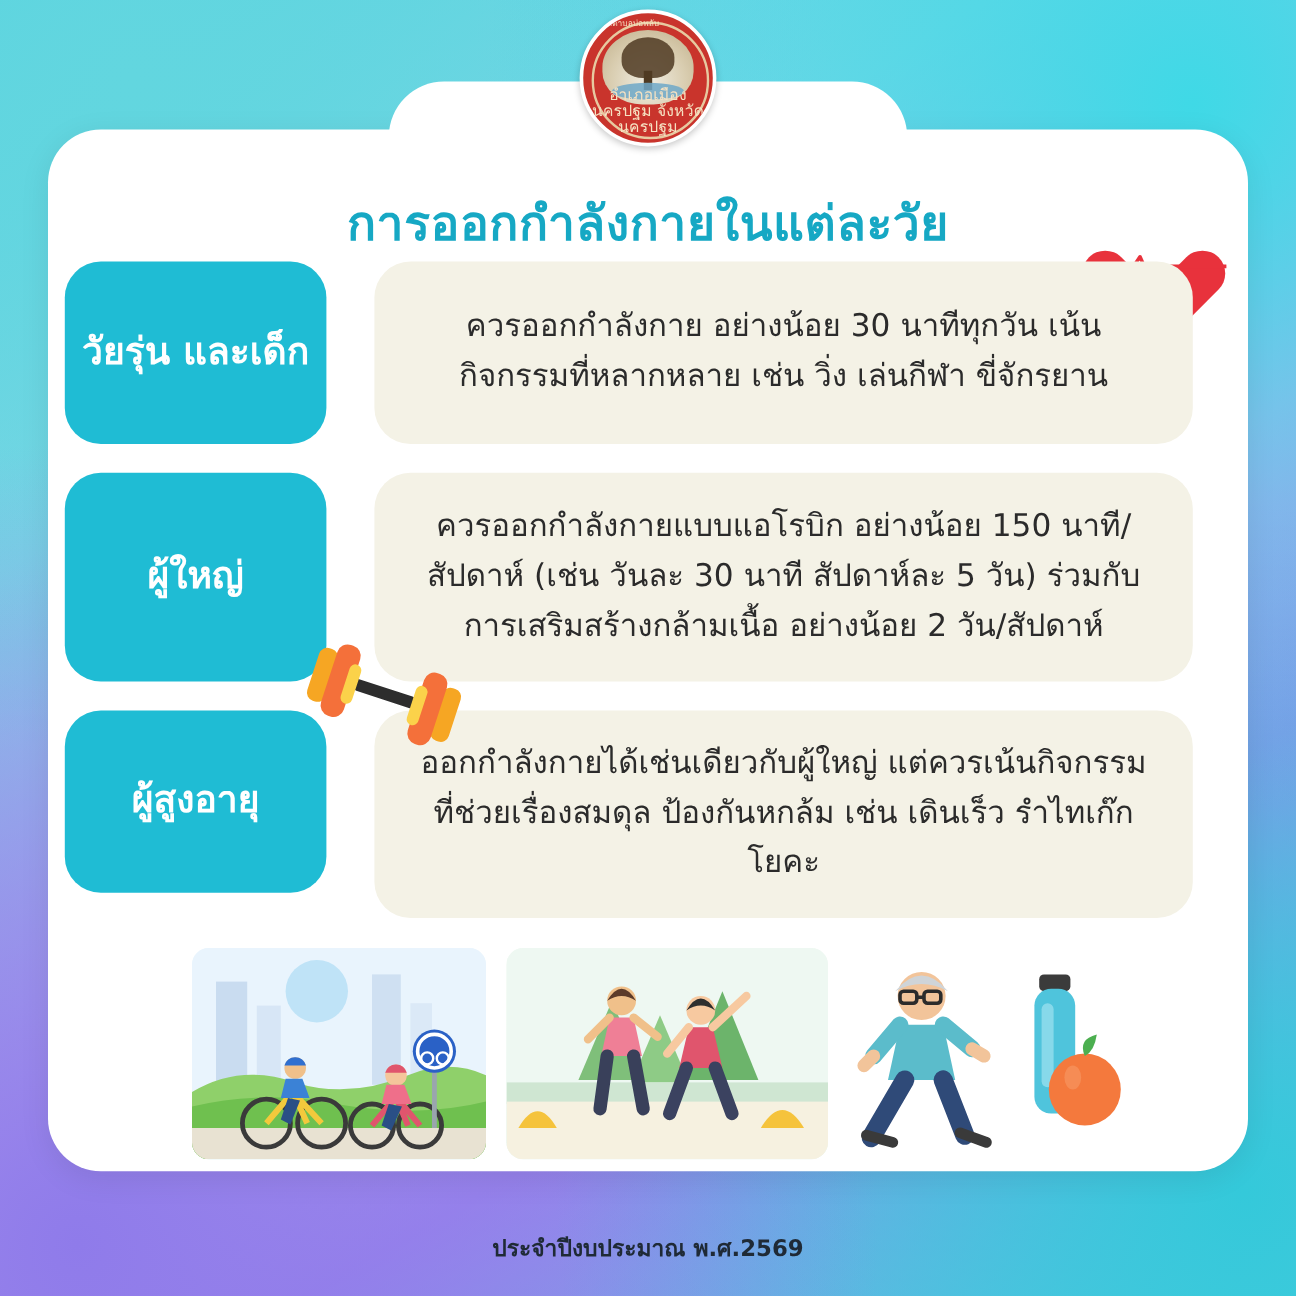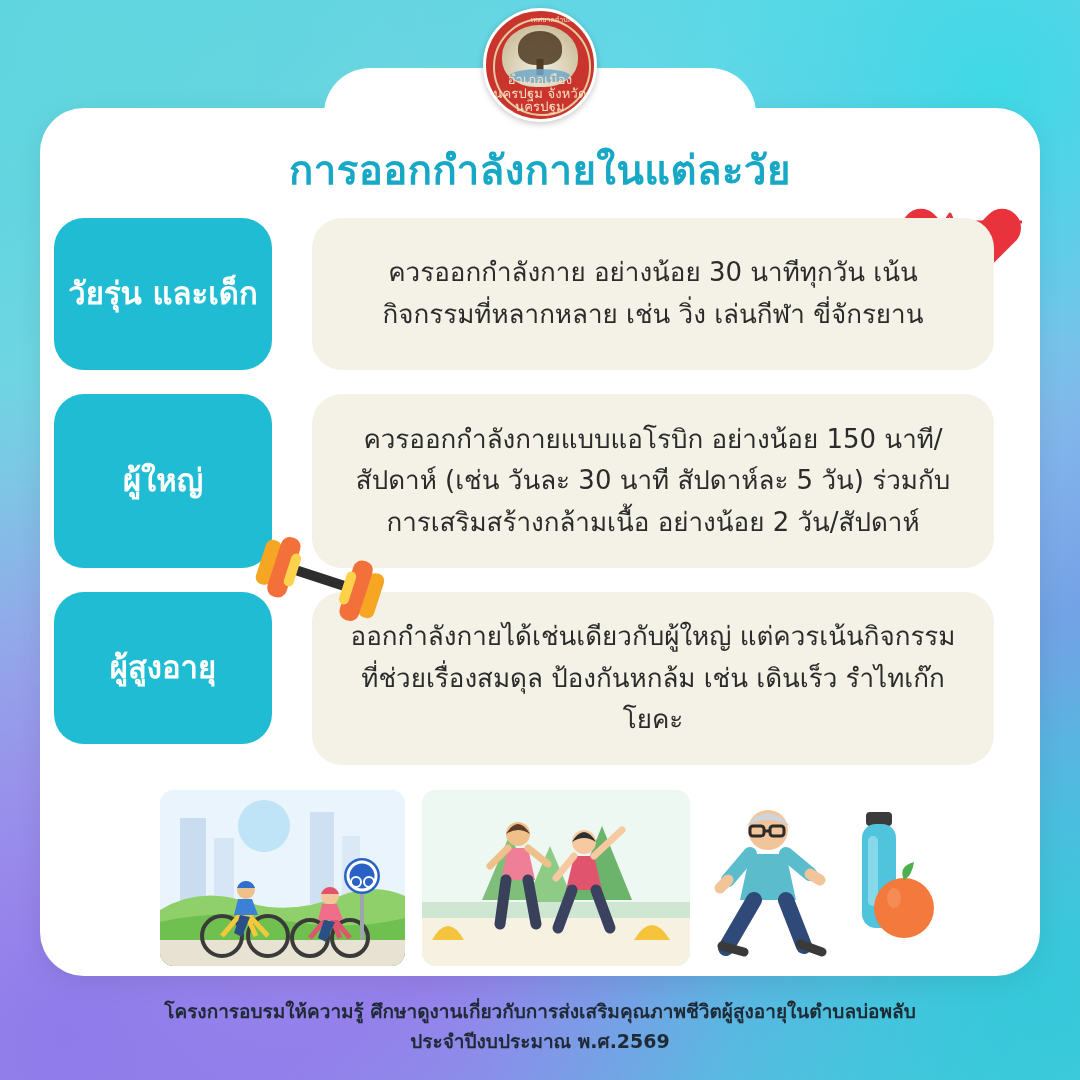--- a/index.html
+++ b/index.html
@@ -106,30 +106,30 @@
     color: #f6e2c2;
     font-size: 13px;
     letter-spacing: .2px;
     line-height: 1.05;
     font-family: "DejaVu Sans", sans-serif;
   }
   .seal .seal-text-top {
     position: absolute;
     left: 0; right: 0;
     top: 3px;
-    text-align: right;
+    text-align: left;
     color: #f6e2c2;
     font-size: 7px;
     font-family: "DejaVu Sans", sans-serif;
   }
   
   .title {
     position: absolute;
     left: 0; right: 0;
-    top: 138px;
+    top: 154px;
     text-align: center;
     color: #16a8c4;
     font-size: 40px;
     font-weight: bold;
     font-family: "DejaVu Sans", sans-serif;
     letter-spacing: .5px;
   }
   
   .heart-wrap {
     position: absolute;
@@ -391,17 +391,16 @@
 
         <circle cx="198" cy="118" r="30" fill="#f4793d"></circle>
         <path d="M198 90 q-6 -14 10 -18 q-2 14 -10 18z" fill="#4caf50"></path>
         <ellipse cx="188" cy="108" rx="7" ry="10" fill="#f79a66" opacity="0.6"></ellipse>
       </svg>
     </div>
 
   </div>
 
   <div class="caption">
-    <div>โครงการอบรมให้ความรู้ ศึกษาดูงานเกี่ยวกับการส่งเสริมคุณภาพชีวิตผู้สูงอายุในตำบลบ่อพลับ</div>
     <div>ประจำปีงบประมาณ พ.ศ.2569</div>
   </div>
 
 </div>
 
 </body></html>

